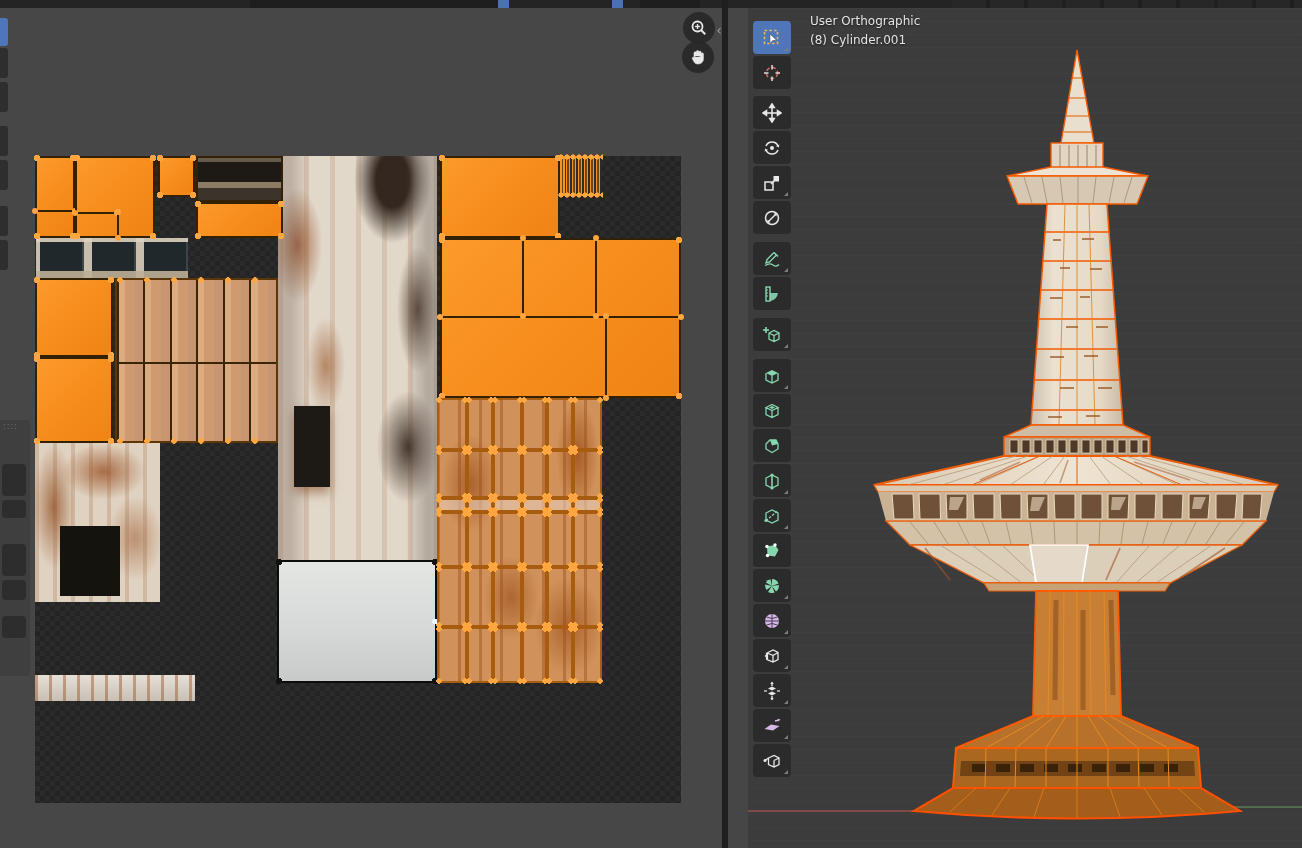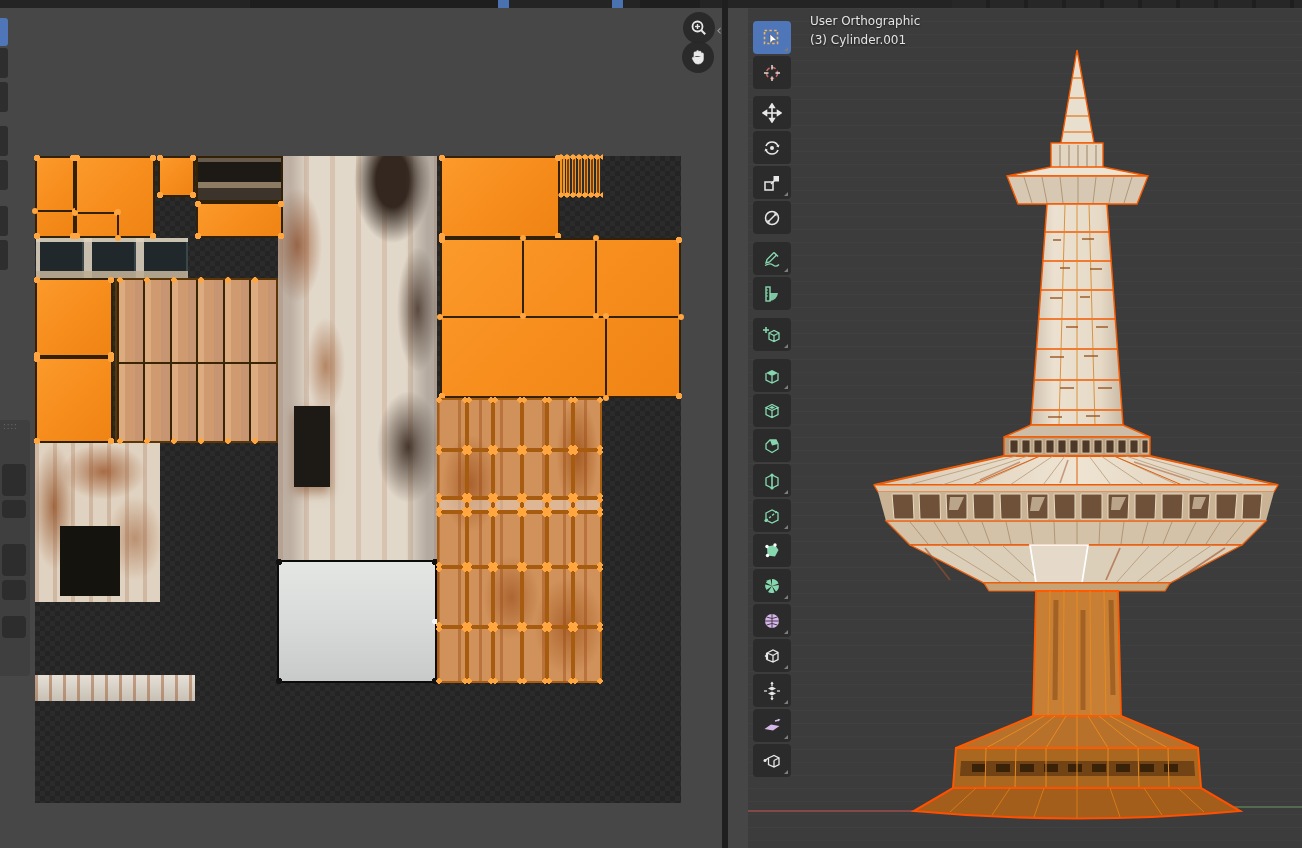--- a/index.html
+++ b/index.html
@@ -240,21 +240,21 @@
   <div id="collapse-arrow">‹</div>
 </section>
 
 <div id="divider"></div>
 
 <section id="viewport">
   <div class="scan"></div>
 
   <div id="vp-header">
     <div>User Orthographic</div>
-    <div>(3) Cylinder.001</div>
+    <div>(8) Cylinder.001</div>
   </div>
 
   <div id="toolbar">
         <div class="tbtn active corner" style="top: 10px;">
           <span>
             <svg width="20" height="20" viewBox="0 0 20 20">
               <rect x="2.5" y="2.5" width="13" height="13" fill="none" stroke="#f0b45a" stroke-width="1.6" stroke-dasharray="2.6 2.2"></rect>
               <polygon points="8,6 8,15.5 10.6,12.6 14.6,12.2" fill="#fff" stroke="#555" stroke-width="0.6"></polygon>
             </svg>
           </span>

